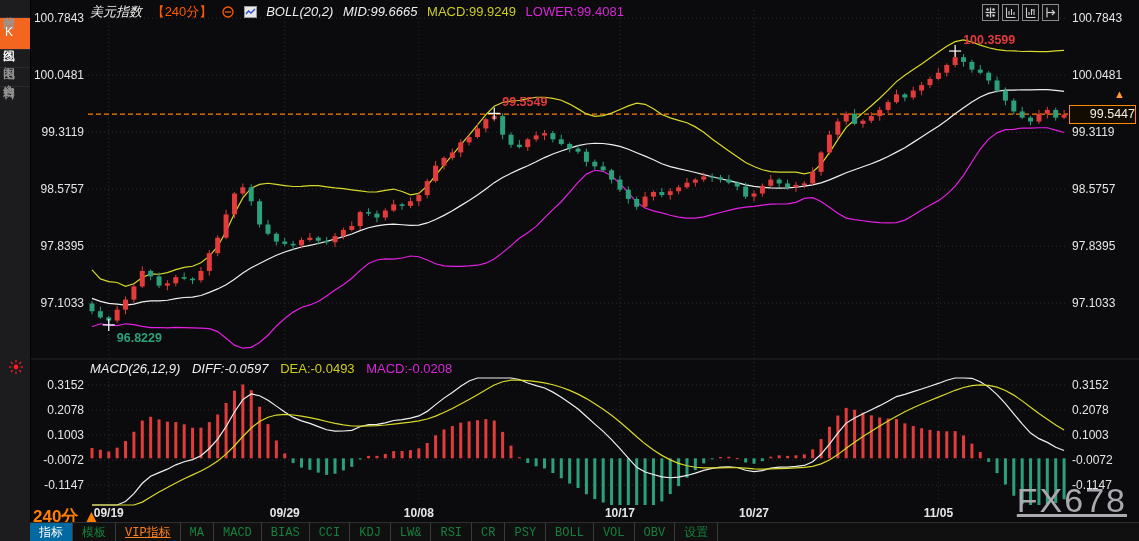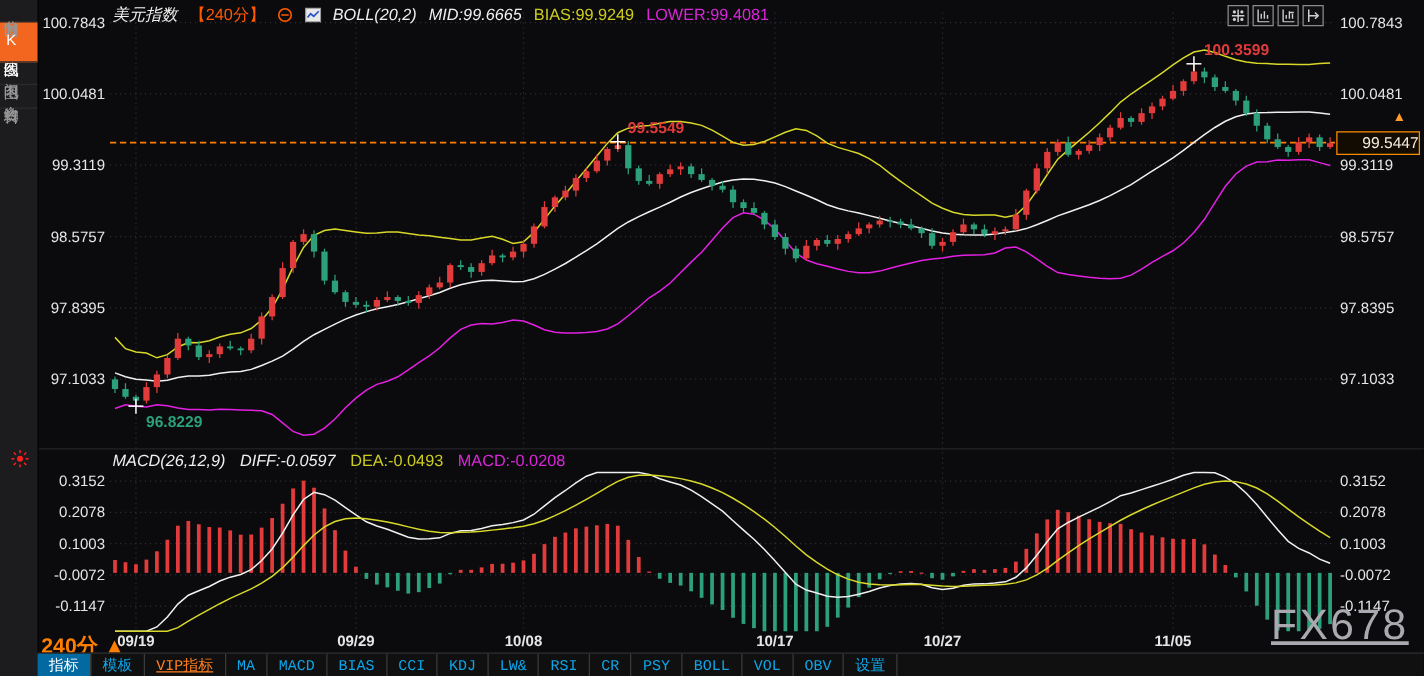--- a/index.html
+++ b/index.html
@@ -19,21 +19,21 @@
   #chart{position:absolute;left:0;top:0;z-index:2;}
   .macd-hdr{position:absolute;left:90px;top:361px;font-size:13px;z-index:4;white-space:nowrap;}
   .macd-hdr span{margin-right:8px;}
   .price-tag{position:absolute;left:1069px;top:104px;width:62px;height:17px;border:1px solid #ff8c00;
     background:#120c02;color:#f5ede0;font-size:12.5px;line-height:17px;padding-left:3px;z-index:7;}
   .price-marker{position:absolute;left:1114px;top:88px;color:#ff9a2e;font-size:11px;z-index:7;}
   .xaxis-period{position:absolute;left:33px;top:505px;font-size:17px;font-weight:bold;color:#ff7e00;z-index:4;}
   .toolbar{position:absolute;left:30px;top:522px;right:0;height:19px;background:#101010;
     border-top:1px solid #2e2e2e;display:flex;align-items:stretch;z-index:5;
     font-family:"Liberation Mono","Liberation Sans",monospace;font-size:12px;}
-  .tb-item{padding:1px 9px 0 9px;border-right:1px solid #3a3a3a;color:#0ea5e9;line-height:18px;cursor:pointer;white-space:nowrap;}
+  .tb-item{padding:1px 9px 0 9px;border-right:1px solid #3a3a3a;color:#15803d;line-height:18px;cursor:pointer;white-space:nowrap;}
   .tb-item.active{background:#0369a1;color:#fff;}
   .tb-item.vip{color:#ff7e1e;text-decoration:underline;}
   .watermark{position:absolute;right:12px;bottom:21px;font-size:34px;color:#a9a9af;letter-spacing:2px;z-index:3;text-decoration:underline;}
 </style>
 </head>
 <body>
 
 <svg id="chart" width="1139" height="541" xmlns="http://www.w3.org/2000/svg">
     <line x1="88" y1="18.18473451327425" x2="1068" y2="18.18473451327425" stroke="#2d2d33" stroke-width="1" stroke-dasharray="1 3"></line>
     <line x1="88" y1="75.19137168141563" x2="1068" y2="75.19137168141563" stroke="#2d2d33" stroke-width="1" stroke-dasharray="1 3"></line>
@@ -483,21 +483,21 @@
       </svg>
   </span>
   <span class="hdr-icon">
     <svg width="13" height="12" viewBox="0 0 13 12">
         <rect x="0.5" y="0.5" width="12" height="11" fill="#e8e8e8" stroke="#9a9a9a"></rect>
         <polyline points="2,8 4.5,5 7,7 11,3" fill="none" stroke="#2a52c8" stroke-width="1.4"></polyline>
       </svg>
   </span>
   <span class="t-white">BOLL(20,2)</span>
   <span class="t-white">MID:99.6665</span>
-  <span class="t-yellow">BIAS:99.9249</span>
+  <span class="t-yellow">MACD:99.9249</span>
   <span class="t-magenta">LOWER:99.4081</span>
 </div>
 
 <div class="tr-icons">
   <div class="tr-btn">
     <svg width="11" height="11" viewBox="0 0 11 11" stroke="#cfcfcf" stroke-width="1.2">
         <line x1="5.5" y1="0.5" x2="5.5" y2="10.5"></line>
         <line x1="0.5" y1="5.5" x2="10.5" y2="5.5"></line>
         <circle cx="2.5" cy="2.5" r="0.7" fill="#cfcfcf"></circle>
         <circle cx="8.5" cy="2.5" r="0.7" fill="#cfcfcf"></circle>

